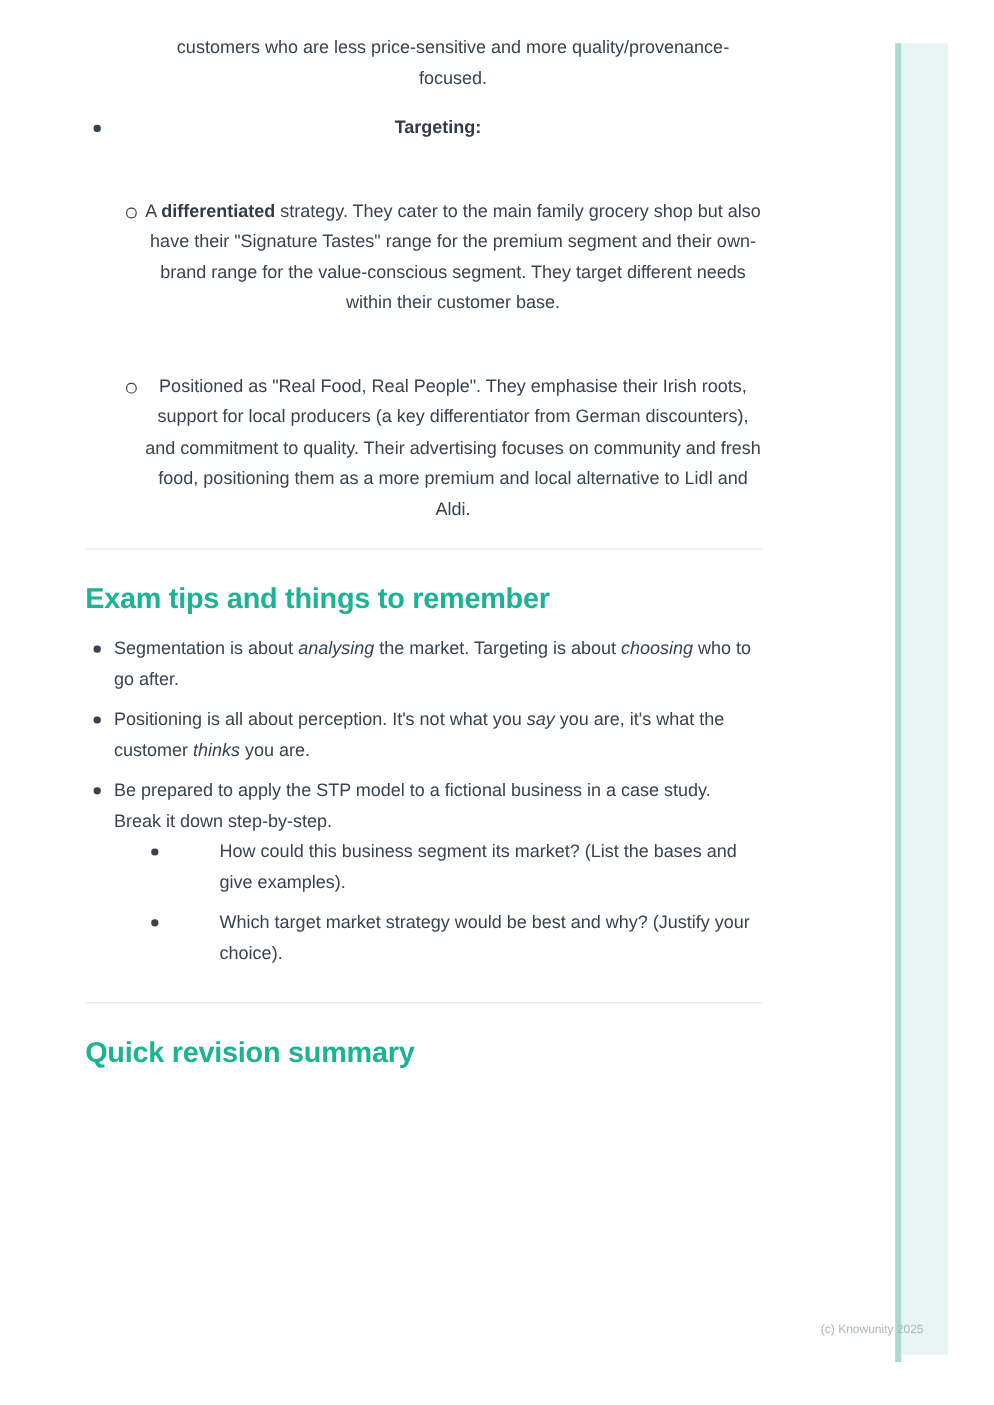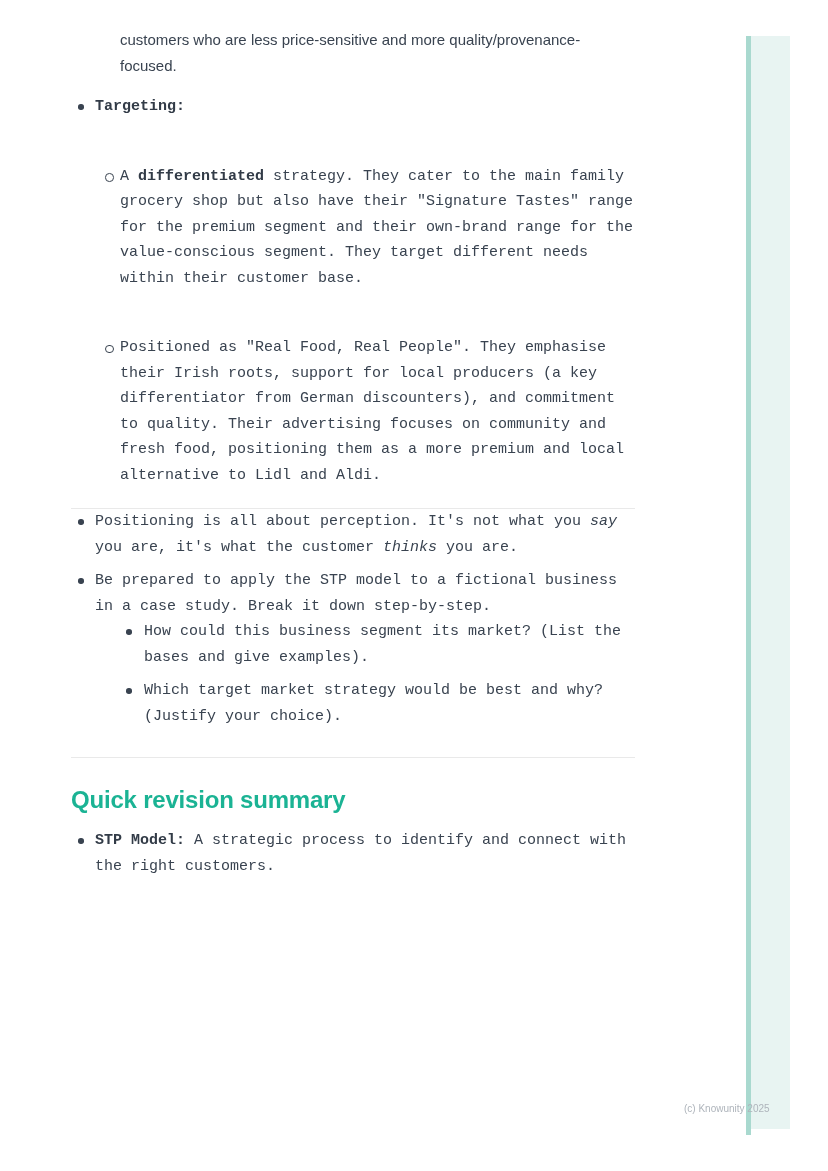--- a/index.html
+++ b/index.html
@@ -12,31 +12,31 @@
     overflow: hidden;
   }
   .content {
     position: absolute;
     left: 71px;
     top: 27px;
     width: 564px;
     font-size: 15px;
     line-height: 25.5px;
   }
-  .block { margin-bottom: 16px; }
+  .block { margin-bottom: 16px; text-align: center; }
   .li { display: flex; align-items: flex-start; }
-  .li .txt { flex: 1 1 auto; font-family: Liberation Mono, monospace; }
+  .li .txt { flex: 1 1 auto; }
   
   .lvl1 { padding-left: 7px; }
   .lvl1 > .marker { width: 17px; }
   
   .lvl2 { padding-left: 34px; margin-top: 44px; }
   .lvl2 > .marker { width: 15px; }
   
-  .lvl2q { padding-left: 31px; }
+  .lvl2q { padding-left: 31px; gap: 39px; }
   .lvl2q > .marker { width: 18px; }
   .marker { flex: 0 0 auto; position: relative; height: 25.5px; }
   .marker.disc::before {
     content: "";
     position: absolute;
     left: 0;
     top: 10px;
     width: 5.5px;
     height: 5.5px;
     border-radius: 50%;
@@ -118,24 +118,29 @@
     <p class="txt"><span>A </span><strong>differentiated</strong><span> strategy. They cater to the main family grocery shop but also have their "Signature Tastes" range for the premium segment and their own-brand range for the value-conscious segment. They target different needs within their customer base.</span></p>
   </div>
 
   <div class="li lvl2 block">
     <span class="marker circle"></span>
     <p class="txt">Positioned as "Real Food, Real People". They emphasise their Irish roots, support for local producers (a key differentiator from German discounters), and commitment to quality. Their advertising focuses on community and fresh food, positioning them as a more premium and local alternative to Lidl and Aldi.</p>
   </div>
 
   <hr class="divider">
 
+  <h2 class="section-heading">Exam tips and things to remember</h2>
 
   <div class="tips">
 
 
+    <div class="li lvl1 item">
+      <span class="marker disc"></span>
+      <p class="txt"><span>Segmentation is about </span><em>analysing</em><span> the market. Targeting is about </span><em>choosing</em><span> who to go after.</span></p>
+    </div>
 
     <div class="li lvl1 item">
       <span class="marker disc"></span>
       <p class="txt"><span>Positioning is all about perception. It's not what you </span><em>say</em><span> you are, it's what the customer </span><em>thinks</em><span> you are.</span></p>
     </div>
 
 
     <div class="li lvl1 item">
       <span class="marker disc"></span>
       <div class="txt">
@@ -152,23 +157,19 @@
         </div>
       </div>
     </div>
 
   </div>
 
   <hr class="divider">
 
   <h2 class="section-heading">Quick revision summary</h2>
 
-  <div class="li lvl1 item">
-    <span class="marker disc"></span>
-    <p class="txt"><strong>STP Model:</strong><span> A strategic process to identify and connect with the right customers.</span></p>
-  </div>
 
 </div>
 
 <div class="sidebar-fill"></div>
 <div class="sidebar-edge"></div>
 
 <div class="watermark">(c) Knowunity 2025</div>
 
 </body></html>

